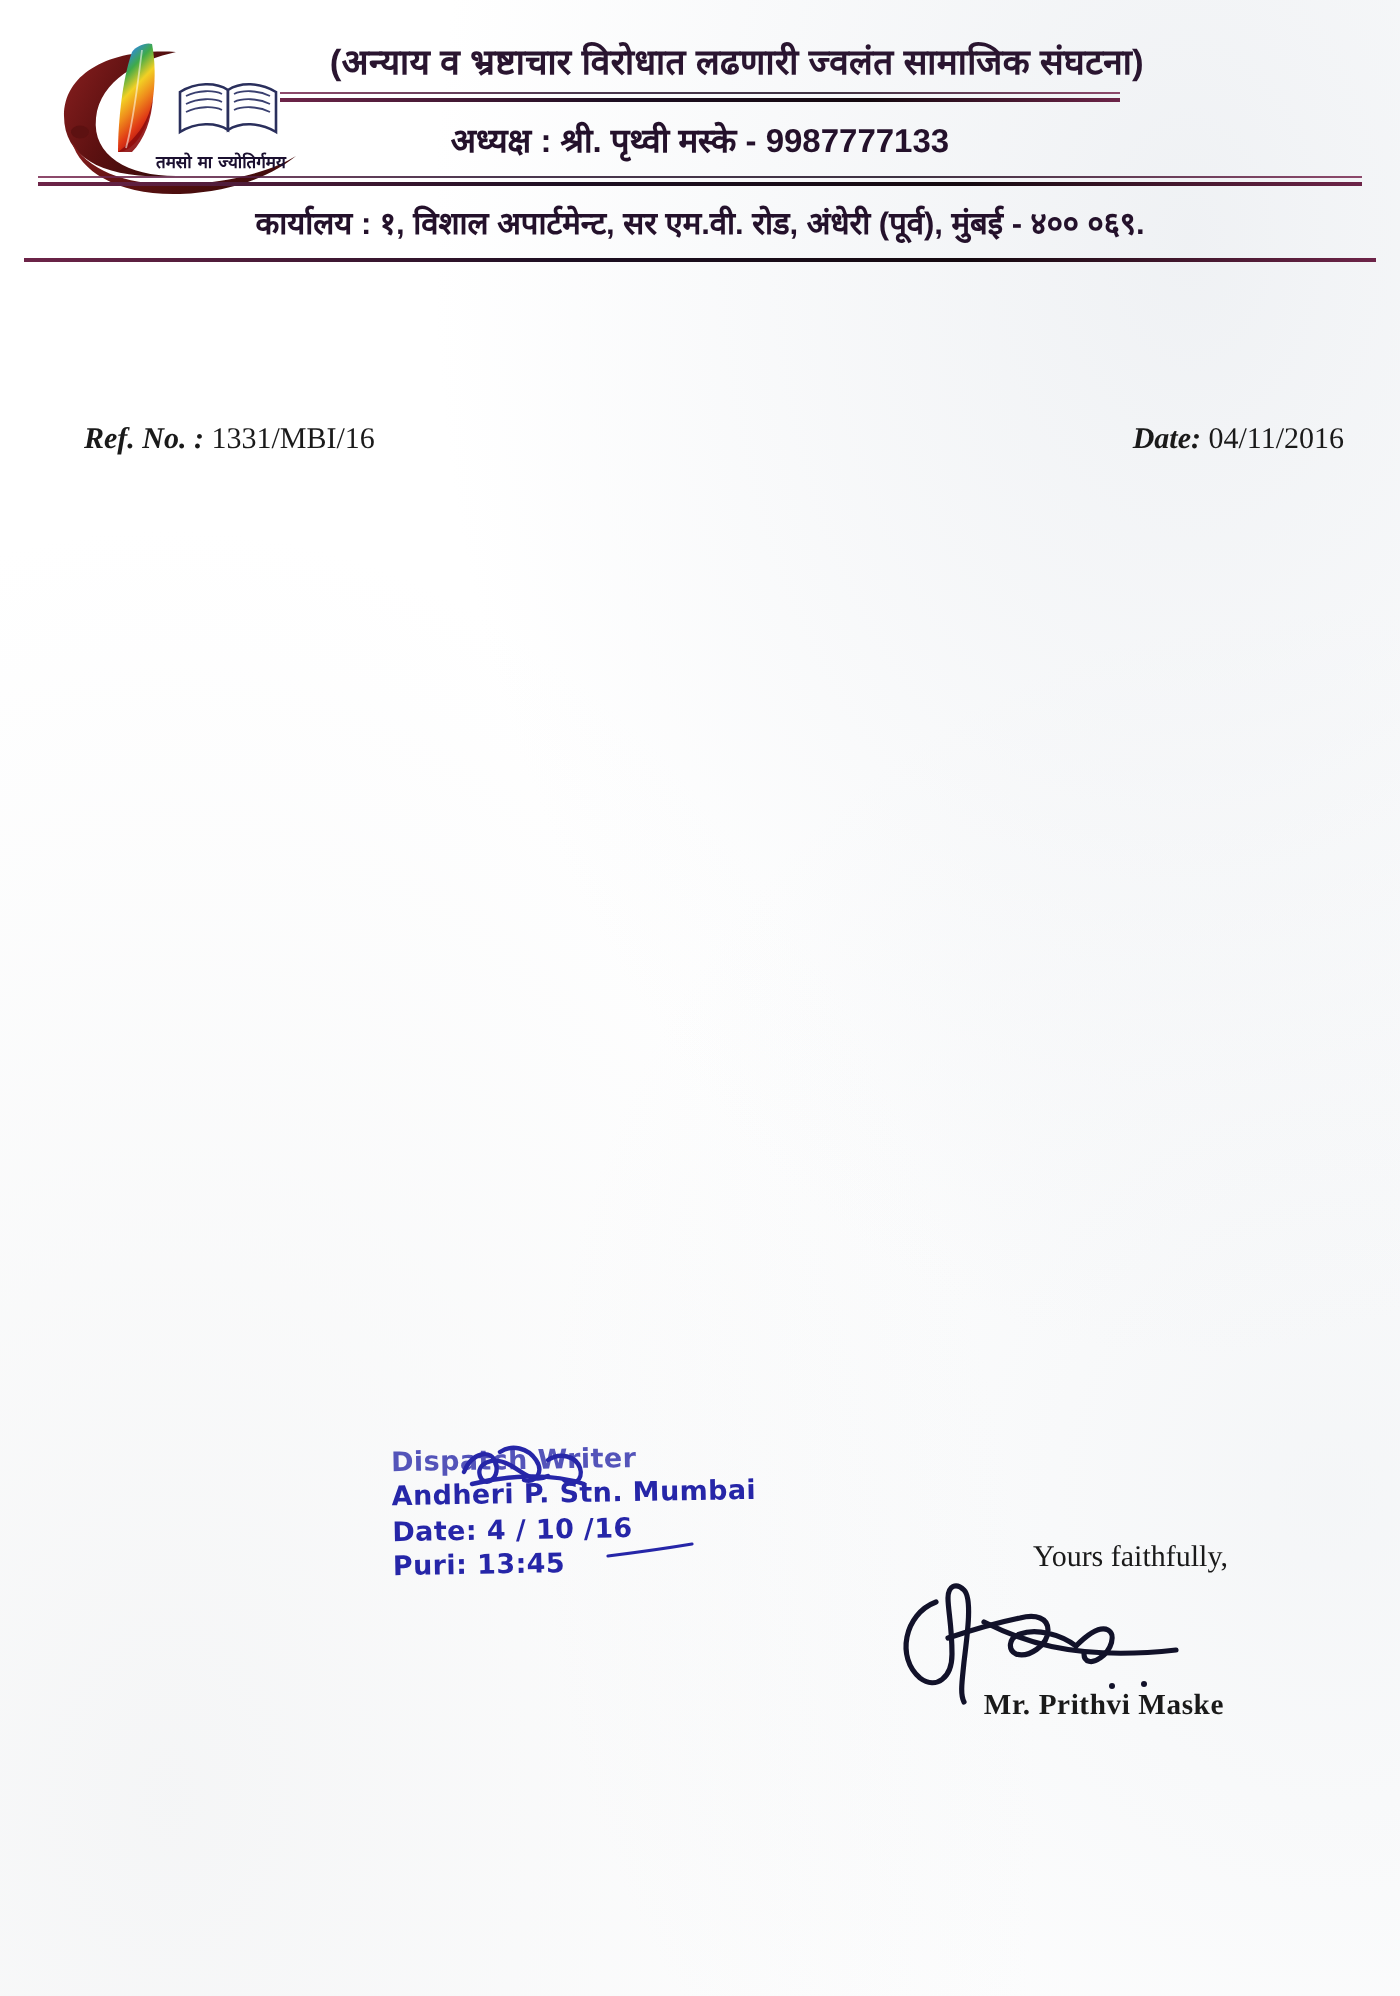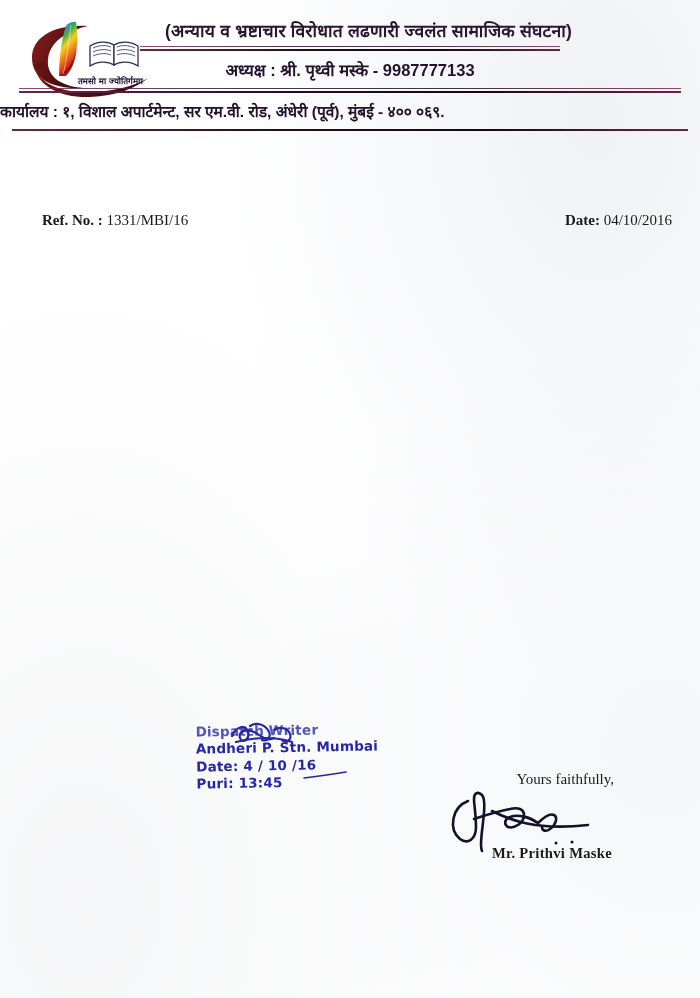--- a/index.html
+++ b/index.html
@@ -92,36 +92,37 @@
 
   .masthead-president {
     text-align: center;
     font-family: "Liberation Sans", "DejaVu Sans", sans-serif;
     font-weight: bold;
     font-size: 16.5px;
     color: #24112b;
     margin-top: 7px;
   }
   .masthead-office {
-    text-align: left;
+    text-align: center;
     font-family: "Liberation Sans", "DejaVu Sans", sans-serif;
     font-weight: bold;
     font-size: 15.5px;
     color: #24112b;
     margin-top: 7px;
   }
 
   
   .refrow {
     position: relative;
     margin: 16px 28px 0 42px;
     font-size: 15px;
     height: 22px;
   }
   .refrow .lbl {
+    font-style: italic;
     font-weight: bold;
     margin-top: 20px;
   }
   .ref-left { position: absolute; left: 0; top: 0; white-space: nowrap; }
   .ref-right { position: absolute; right: 0; top: 0; white-space: nowrap; }
 
   
   .addressee {
     margin: 24px 0 0 46px;
     font-size: 15.2px;
@@ -288,21 +289,21 @@
     </div>
   </div>
 
   <div class="refrow">
     <div class="ref-left">
       <span class="lbl">Ref. No. :</span>
       <span>1331/MBI/16</span>
     </div>
     <div class="ref-right">
       <span class="lbl">Date:</span>
-      <span>04/10/2016</span>
+      <span>04/11/2016</span>
     </div>
   </div>
 
   <div class="addressee">
     <div>To,</div>
     <div>The Senior Police Inspector,</div>
     <div>Andheri Police Station,</div>
     <div>Andheri-E, Mumbai-400069.</div>
   </div>
 

